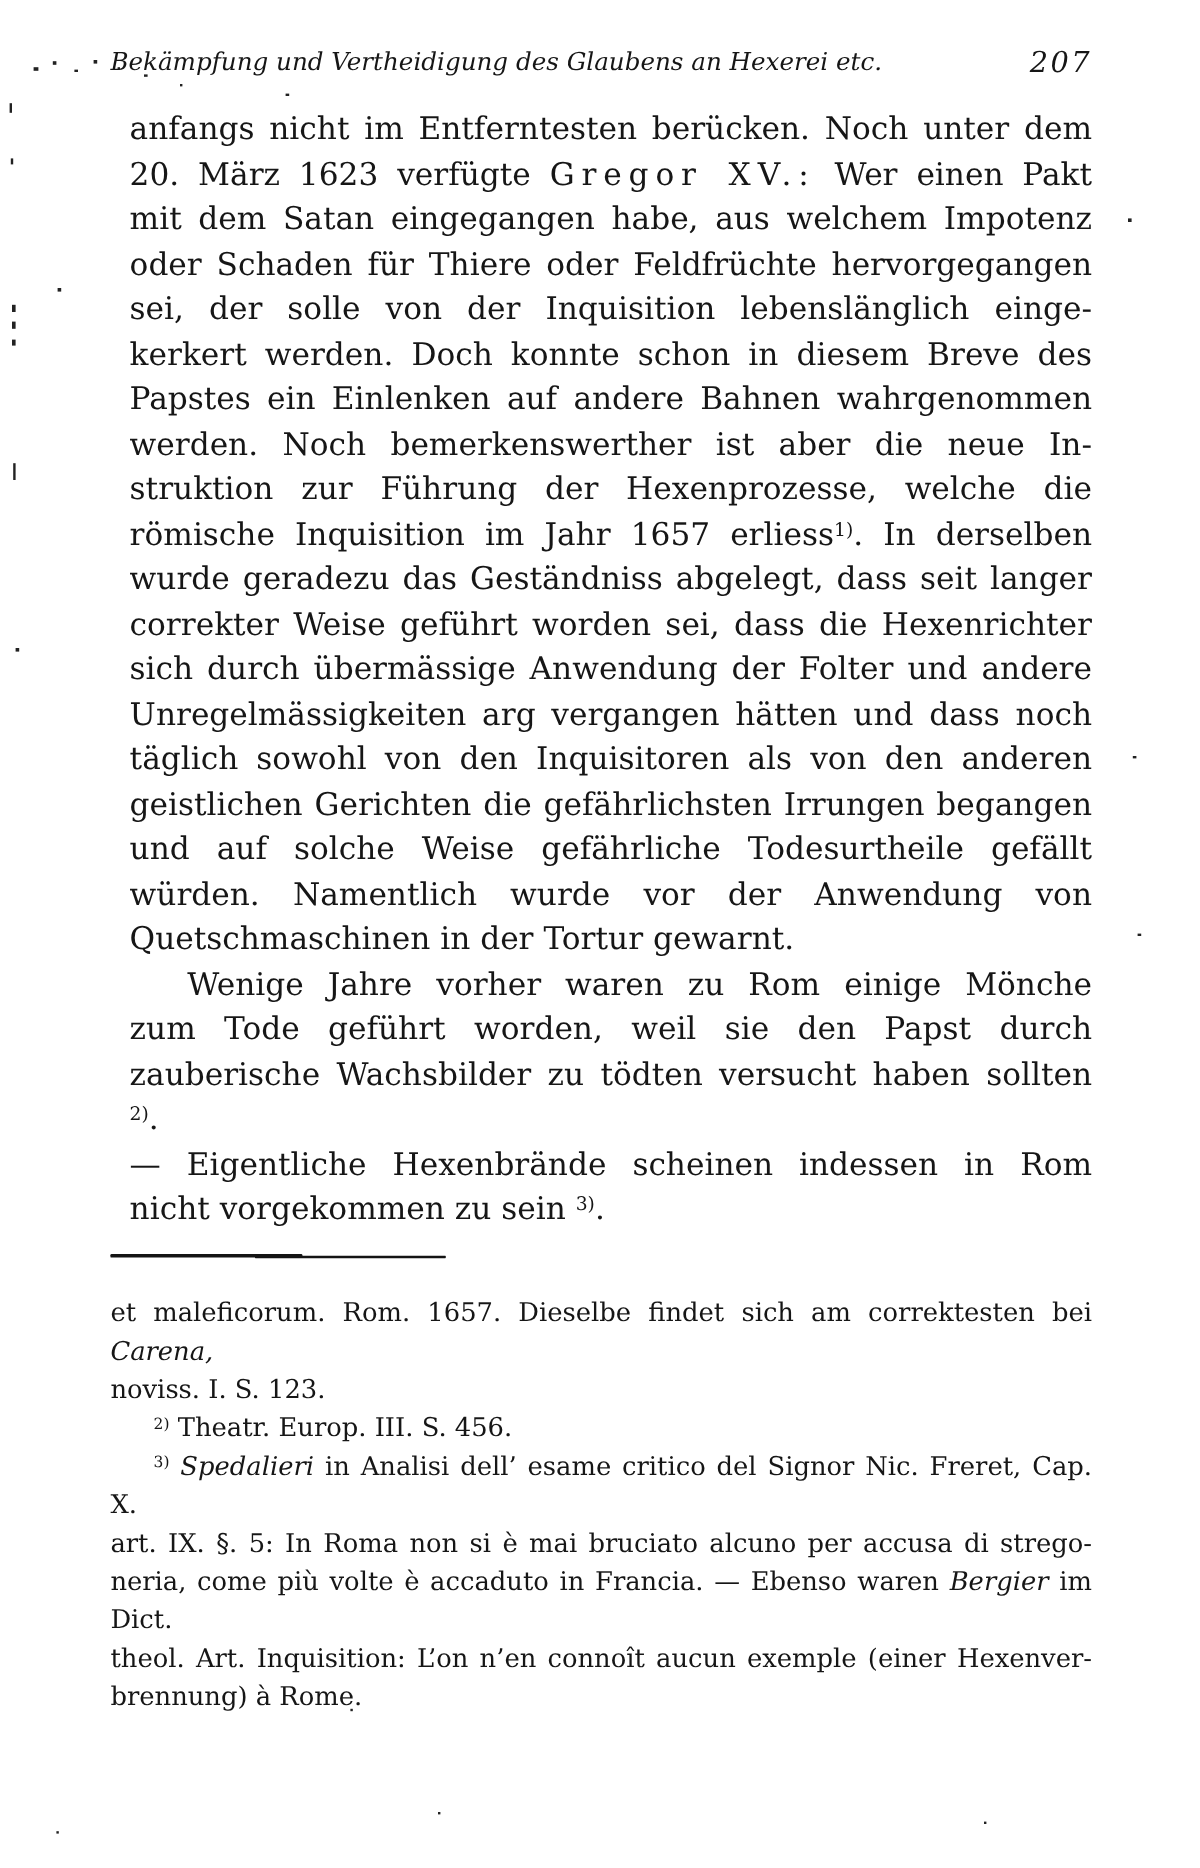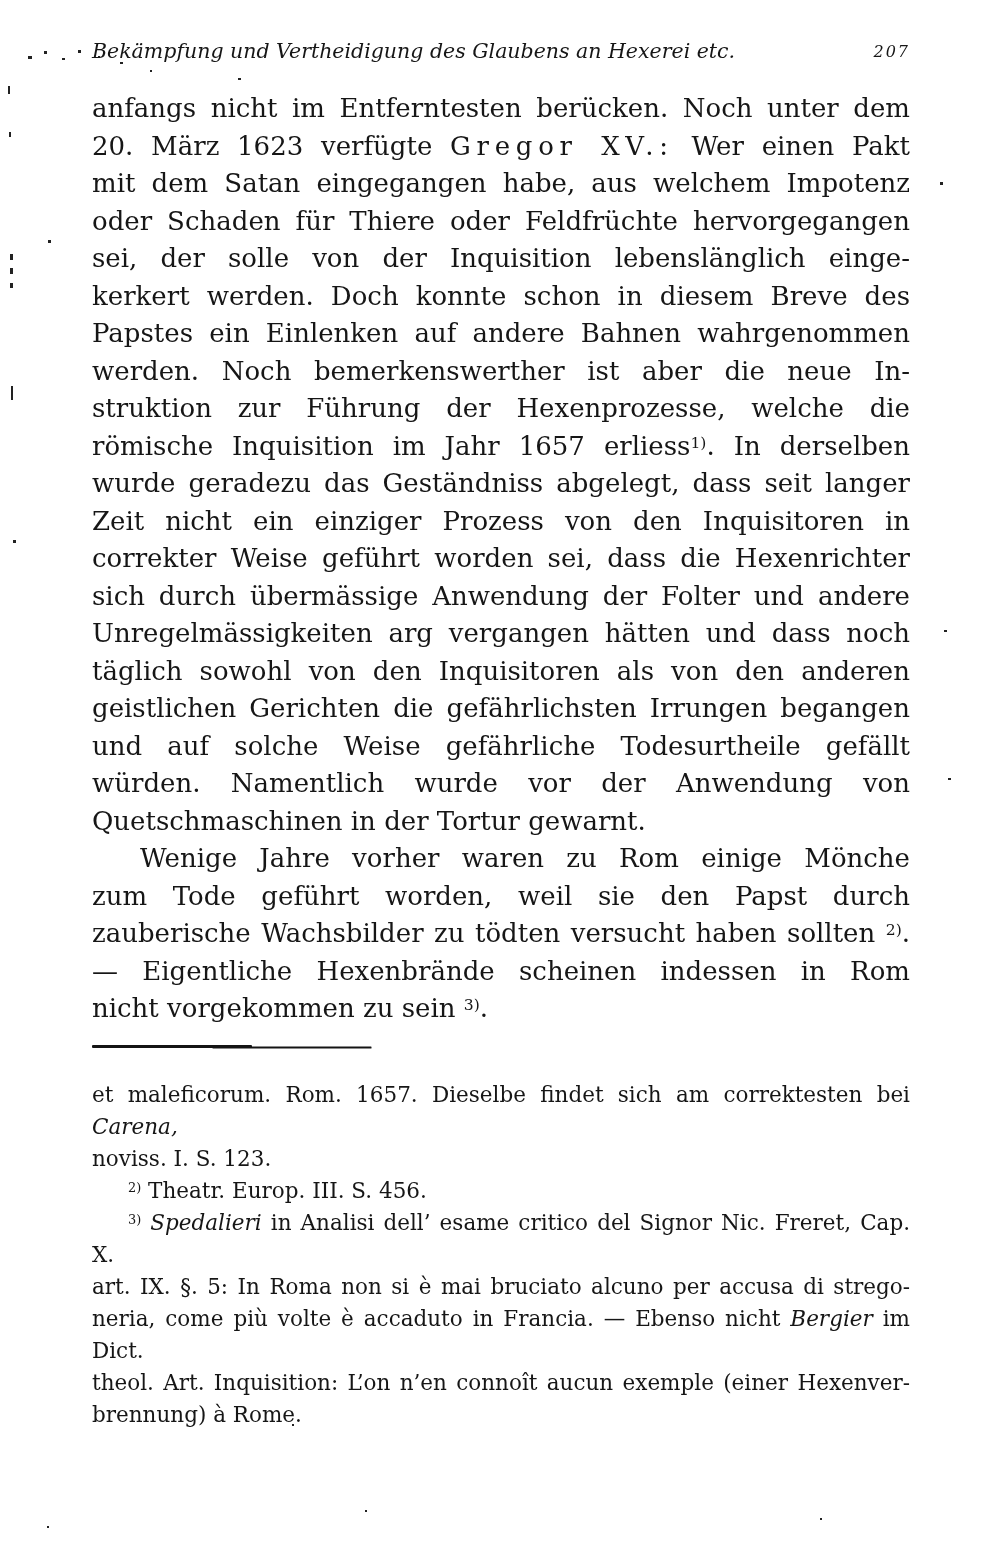--- a/index.html
+++ b/index.html
@@ -26,28 +26,29 @@
     text-align: left;
     font-size: 20.5px;
     line-height: 30px;
     white-space: nowrap;
     font-style: italic;
   }
   .running-head .page-num {
     position: absolute;
     right: 0;
     top: 1px;
-    font-size: 16px;
+    font-size: 24px;
     letter-spacing: 2px;
   }
   
   .body-text {
     margin-top: 24px;
     font-size: 26px;
     line-height: 37.5px;
+    margin-left: 16px;
   }
   .tline {
     text-align: justify;
     text-align-last: justify;
     white-space: normal;
     hyphens: none;
   }
   .tline.last {
     text-align: center;
     text-align-last: left;
@@ -124,21 +125,20 @@
         <div class="tline"><span>20. März 1623 verfügte </span><span class="s-sp">Gregor XV.:</span><span> Wer einen Pakt</span></div>
         <div class="tline"><span>mit dem Satan eingegangen habe, aus welchem Impotenz</span></div>
         <div class="tline"><span>oder Schaden für Thiere oder Feldfrüchte hervorgegangen</span></div>
         <div class="tline"><span>sei, der solle von der Inquisition lebenslänglich einge-</span></div>
         <div class="tline"><span>kerkert werden. Doch konnte schon in diesem Breve des</span></div>
         <div class="tline"><span>Papstes ein Einlenken auf andere Bahnen wahrgenommen</span></div>
         <div class="tline"><span>werden. Noch bemerkenswerther ist aber die neue In-</span></div>
         <div class="tline"><span>struktion zur Führung der Hexenprozesse, welche die</span></div>
         <div class="tline"><span>römische Inquisition im Jahr 1657 erliess</span><span class="s-sup">1)</span><span>. In derselben</span></div>
         <div class="tline"><span>wurde geradezu das Geständniss abgelegt, dass seit langer</span></div>
-        <div class="tline"><span>Zeit nicht ein einziger Prozess von den Inquisitoren in</span></div>
         <div class="tline"><span>correkter Weise geführt worden sei, dass die Hexenrichter</span></div>
         <div class="tline"><span>sich durch übermässige Anwendung der Folter und andere</span></div>
         <div class="tline"><span>Unregelmässigkeiten arg vergangen hätten und dass noch</span></div>
         <div class="tline"><span>täglich sowohl von den Inquisitoren als von den anderen</span></div>
         <div class="tline"><span>geistlichen Gerichten die gefährlichsten Irrungen begangen</span></div>
         <div class="tline"><span>und auf solche Weise gefährliche Todesurtheile gefällt</span></div>
         <div class="tline"><span>würden. Namentlich wurde vor der Anwendung von</span></div>
         <div class="tline last"><span>Quetschmaschinen in der Tortur gewarnt.</span></div>
       </div>
       <div>
@@ -156,19 +156,19 @@
       <div>
         <div class="tline"><span>et maleficorum. Rom. 1657. Dieselbe findet sich am correktesten bei </span><span class="s-i">Carena,</span></div>
         <div class="tline last"><span>noviss. I. S. 123.</span></div>
       </div>
       <div>
         <div class="tline last indent"><span class="s-sup">2)</span><span> Theatr. Europ. III. S. 456.</span></div>
       </div>
       <div>
         <div class="tline indent"><span class="s-sup">3)</span><span> </span><span class="s-i">Spedalieri</span><span> in Analisi dell’ esame critico del Signor Nic. Freret, Cap. X.</span></div>
         <div class="tline"><span>art. IX. §. 5: In Roma non si è mai bruciato alcuno per accusa di strego-</span></div>
-        <div class="tline"><span>neria, come più volte è accaduto in Francia. — Ebenso nicht </span><span class="s-i">Bergier</span><span> im Dict.</span></div>
+        <div class="tline"><span>neria, come più volte è accaduto in Francia. — Ebenso waren </span><span class="s-i">Bergier</span><span> im Dict.</span></div>
         <div class="tline"><span>theol. Art. Inquisition: L’on n’en connoît aucun exemple (einer Hexenver-</span></div>
         <div class="tline last"><span>brennung) à Rome.</span></div>
       </div>
     </section>
 
 </div>
 
 </body></html>

